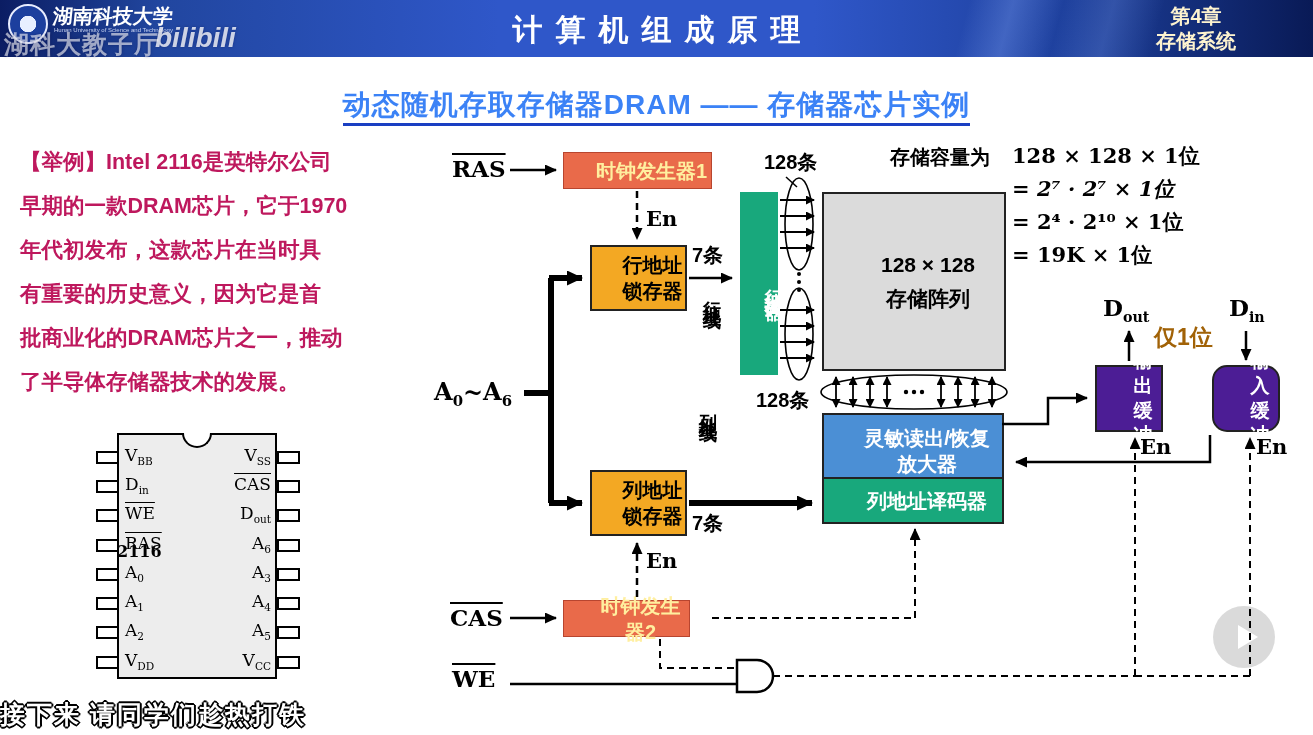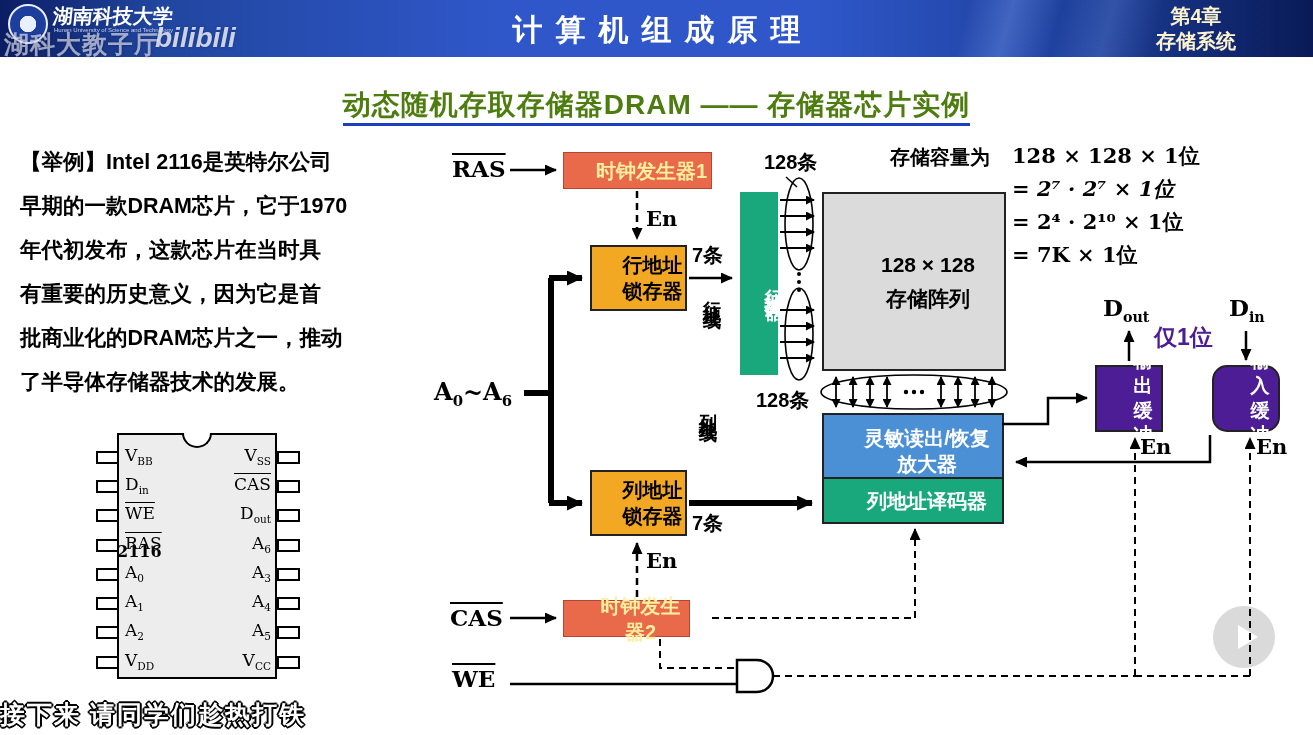--- a/index.html
+++ b/index.html
@@ -19,24 +19,24 @@
          border:2px solid #e8edff; background:radial-gradient(circle at 50% 50%, #e8efff 0 32%, #1c3f9e 33% 100%); z-index:4;}
   .univ { position:absolute; left:53px; top:3px; color:#ffffff; font-size:20px; font-weight:bold; transform:skewX(-6deg); z-index:4;}
   .univ-en { position:absolute; left:54px; top:27px; color:#c9d4f2; font-size:6px; z-index:4;}
   .wm1 { position:absolute; left:4px; top:28px; color:rgba(255,255,255,.60); font-size:25px; font-weight:bold;
          letter-spacing:1px; z-index:6; text-shadow:0 0 3px rgba(0,0,60,.35);}
   .wm2 { position:absolute; left:155px; top:22px; color:rgba(255,255,255,.78); font-size:28px; font-weight:bold;
          font-style:italic; z-index:6; text-shadow:0 0 3px rgba(0,0,60,.35);}
 
   
   .stitle { position:absolute; left:0; top:86px; width:100%; text-align:center; }
-  .stitle span { color:#4d7c0f; font-size:28px; font-weight:bold; letter-spacing:1px;
+  .stitle span { color:#3b82f6; font-size:28px; font-weight:bold; letter-spacing:1px;
          border-bottom:3px solid #1a3fc2; padding-bottom:3px; }
   .para { position:absolute; left:20px; top:140px; width:440px; font-size:21.5px; font-weight:bold;
-         line-height:44px; white-space:pre-line; color:#000000; }
+         line-height:44px; white-space:pre-line; color:#be185d; }
 
   
   .chipbox { position:absolute; left:96px; top:430px; width:204px; height:252px; }
   .chip-body { position:absolute; left:21px; top:3px; width:160px; height:246px; background:#ededed;
          border:2px solid #000; box-sizing:border-box; }
   .chip-notch { position:absolute; left:86px; top:3px; width:30px; height:15px; background:#ffffff;
          border:2px solid #000; border-top:none; border-radius:0 0 15px 15px; box-sizing:border-box; z-index:2;}
   .chip-name { position:absolute; left:21px; top:112px; width:160px; 
          font-family:"DejaVu Serif","Liberation Serif",serif; font-size:16px; font-weight:bold; }
   .crow { position:absolute; left:0; width:204px; height:30px; }
@@ -56,21 +56,21 @@
   .greenv   { background:#18a87c; color:#fff; font-size:19px; }
   .arraybox { background:#dbdbdb; border:2px solid #222; color:#000; font-size:21px; line-height:1.6;}
   .ampbox   { background:#4b8fd5; border:2px solid #222; color:#fff; font-size:20px; }
   .cdecbox  { background:#18a87c; border:2px solid #222; color:#fff; font-size:20px; }
   .bufbox   { background:#4c1d95; border:2px solid #222; color:#fff; font-size:19px; }
 
   .lb { position:absolute; font-weight:bold; color:#000; }
   .serif { font-family:"DejaVu Serif","Liberation Serif",serif; }
   .vtext { writing-mode:vertical-rl; text-orientation:upright; letter-spacing:3px; font-size:18px; }
   .lb sub { font-size:0.62em; }
-  .red { color:#4c1d95; }
+  .red { color:#a16207; }
   .formula { position:absolute; left:1012px; font-family:"DejaVu Serif","Liberation Serif",serif;
              font-size:21px; font-weight:bold; }
 
   .wires { position:absolute; left:0; top:0; pointer-events:none; z-index:5; }
 
   
   .subt { position:absolute; left:0; top:698px; width:100%; text-align:left; color:#fff; font-size:25px;
           font-weight:bold; letter-spacing:2px;
           text-shadow:-2px 0 #000, 2px 0 #000, 0 -2px #000, 0 2px #000, -1px -1px #000, 1px 1px #000, -1px 1px #000, 1px -1px #000; }
   .play { position:absolute; left:1213px; top:606px; width:62px; height:62px; border-radius:50%;
@@ -189,21 +189,21 @@
   <div class="lb vtext" style="left:696px; top:400px; height:96px;">列地址线</div>
   <div class="lb" style="left:692px; top:510px; font-size:20px;">7条</div>
   <div class="lb serif" style="left:646px; top:548px; font-size:21px;">En</div>
   <div class="lb serif bar" style="left:450px; top:604px; font-size:23px;">CAS</div>
   <div class="lb serif bar" style="left:452px; top:665px; font-size:23px;">WE</div>
 
   <div class="lb" style="left:890px; top:144px; font-size:20px;">存储容量为</div>
   <div class="formula" style="top:142px;">128 × 128 × 1位</div>
   <div class="formula" style="top:175px;font-style:italic;">= 2⁷ · 2⁷ × 1位</div>
   <div class="formula" style="top:208px;">= 2⁴ · 2¹⁰ × 1位</div>
-  <div class="formula" style="top:241px;">= 7K × 1位</div>
+  <div class="formula" style="top:241px;">= 19K × 1位</div>
 
   <div class="lb serif" style="left:1103px; top:294px; font-size:23px;"><span>D</span><sub>out</sub></div>
   <div class="lb serif" style="left:1229px; top:294px; font-size:23px;"><span>D</span><sub>in</sub></div>
   <div class="lb red" style="left:1154px; top:322px; font-size:23px;">仅1位</div>
   <div class="lb serif" style="left:1140px; top:434px; font-size:21px;">En</div>
   <div class="lb serif" style="left:1256px; top:434px; font-size:21px;">En</div>
 
   <svg class="wires" width="1313" height="735" viewBox="0 0 1313 735">
     <defs>
       <marker id="ar" markerUnits="userSpaceOnUse" markerWidth="13" markerHeight="11" refX="11" refY="5.5" orient="auto-start-reverse">

